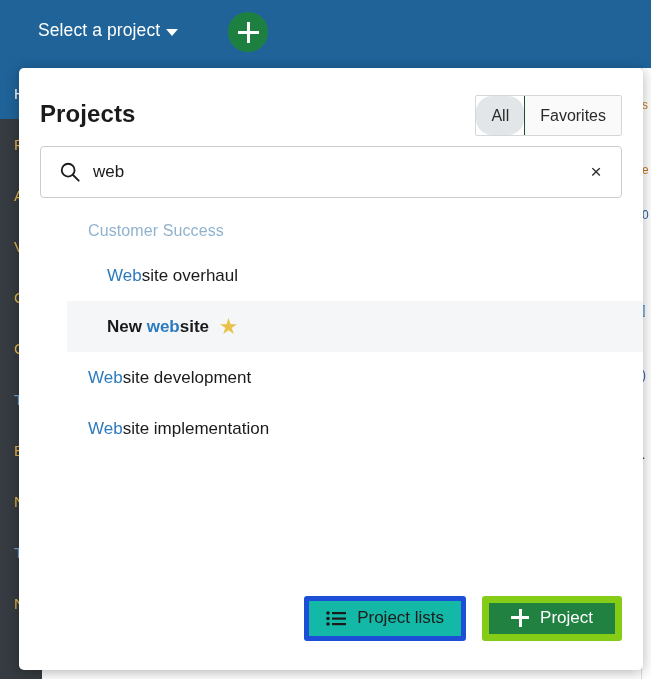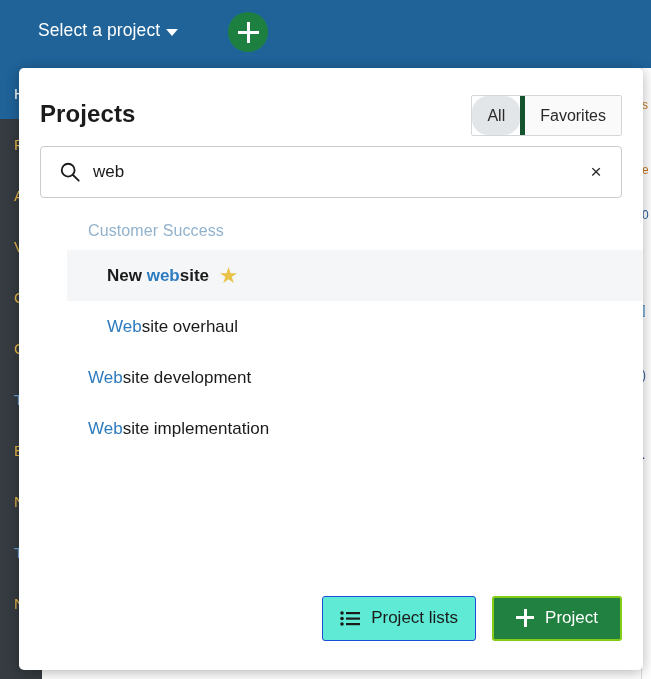--- a/index.html
+++ b/index.html
@@ -155,21 +155,21 @@
     align-items: center;
     justify-content: center;
     padding: 0 15px;
     font-size: 16px;
     color: #2a2a2a;
     background: #fafafa;
     border: none;
     cursor: pointer;
     font-family: "Liberation Sans", sans-serif;
   }
-  .seg-btn + .seg-btn { border-left: 5px solid #14532d; }
+  .seg-btn + .seg-btn { border-left: 1px solid #14532d; }
   .seg-btn.selected { background: #e3e6e9; border-radius: 16px; }
 
   
   .search-wrap {
     margin: 0 21px;
     flex: none;
     position: relative;
     height: 52px;
     border: 1px solid #c9ccd0;
     border-radius: 4px;
@@ -264,27 +264,27 @@
     gap: 11px;
     height: 45px;
     padding: 0 17px;
     font-size: 17px;
     border-radius: 3px;
     cursor: pointer;
     font-family: "Liberation Sans", sans-serif;
     white-space: nowrap;
   }
   .btn-secondary {
-    background: #5eead4;
-    border: 1px solid #1d4ed8;
+    background: #14b8a6;
+    border: 5px solid #1d4ed8;
     color: #1b1b1b;
   }
   .btn-primary {
     background: #218140;
-    border: 2px solid #84cc16;
+    border: 7px solid #84cc16;
     color: #ffffff;
     padding: 0 22px;
   }
   .list-ico { width: 20px; height: 15px; display: block; }
   .plus-ico {
     position: relative;
     width: 18px; height: 18px;
     display: inline-block;
   }
   .plus-ico::before, .plus-ico::after {
@@ -372,26 +372,26 @@
         <circle cx="10" cy="10" r="7" fill="none" stroke="#1b1b1b" stroke-width="2"></circle>
         <line x1="15" y1="15" x2="21.5" y2="21.5" stroke="#1b1b1b" stroke-width="2" stroke-linecap="round"></line>
       </svg>
       <input class="search-input" type="text" value="web" placeholder="" style="">
       <button class="search-clear">×</button>
     </div>
 
     <div class="results">
       <div class="group-label">Customer Success</div>
       <div id="result-rows">
+          <div class="result-row indent">
+            <span><span class="hl">Web</span>site overhaul</span>
+          </div>
           <div class="result-row indent highlighted">
             <span>New <span class="hl">web</span>site</span>
             <span class="star">★</span>
-          </div>
-          <div class="result-row indent">
-            <span><span class="hl">Web</span>site overhaul</span>
           </div>
           <div class="result-row">
             <span><span class="hl">Web</span>site development</span>
           </div>
           <div class="result-row">
             <span><span class="hl">Web</span>site implementation</span>
           </div>
         </div>
     </div>
 

